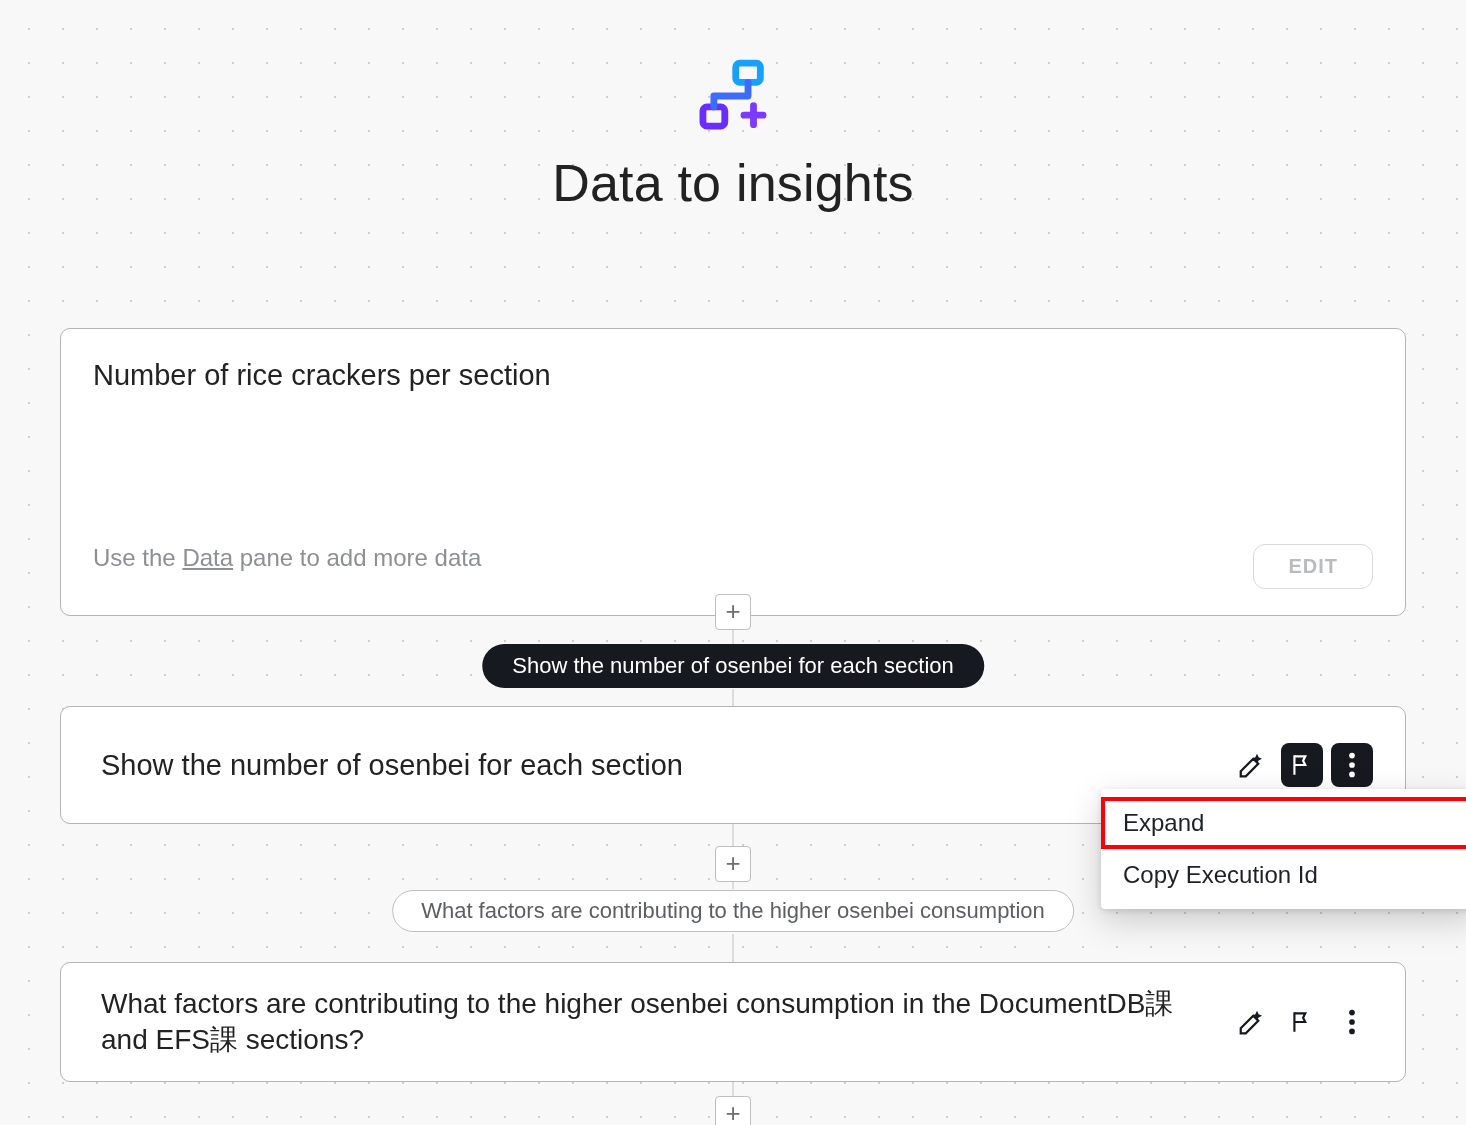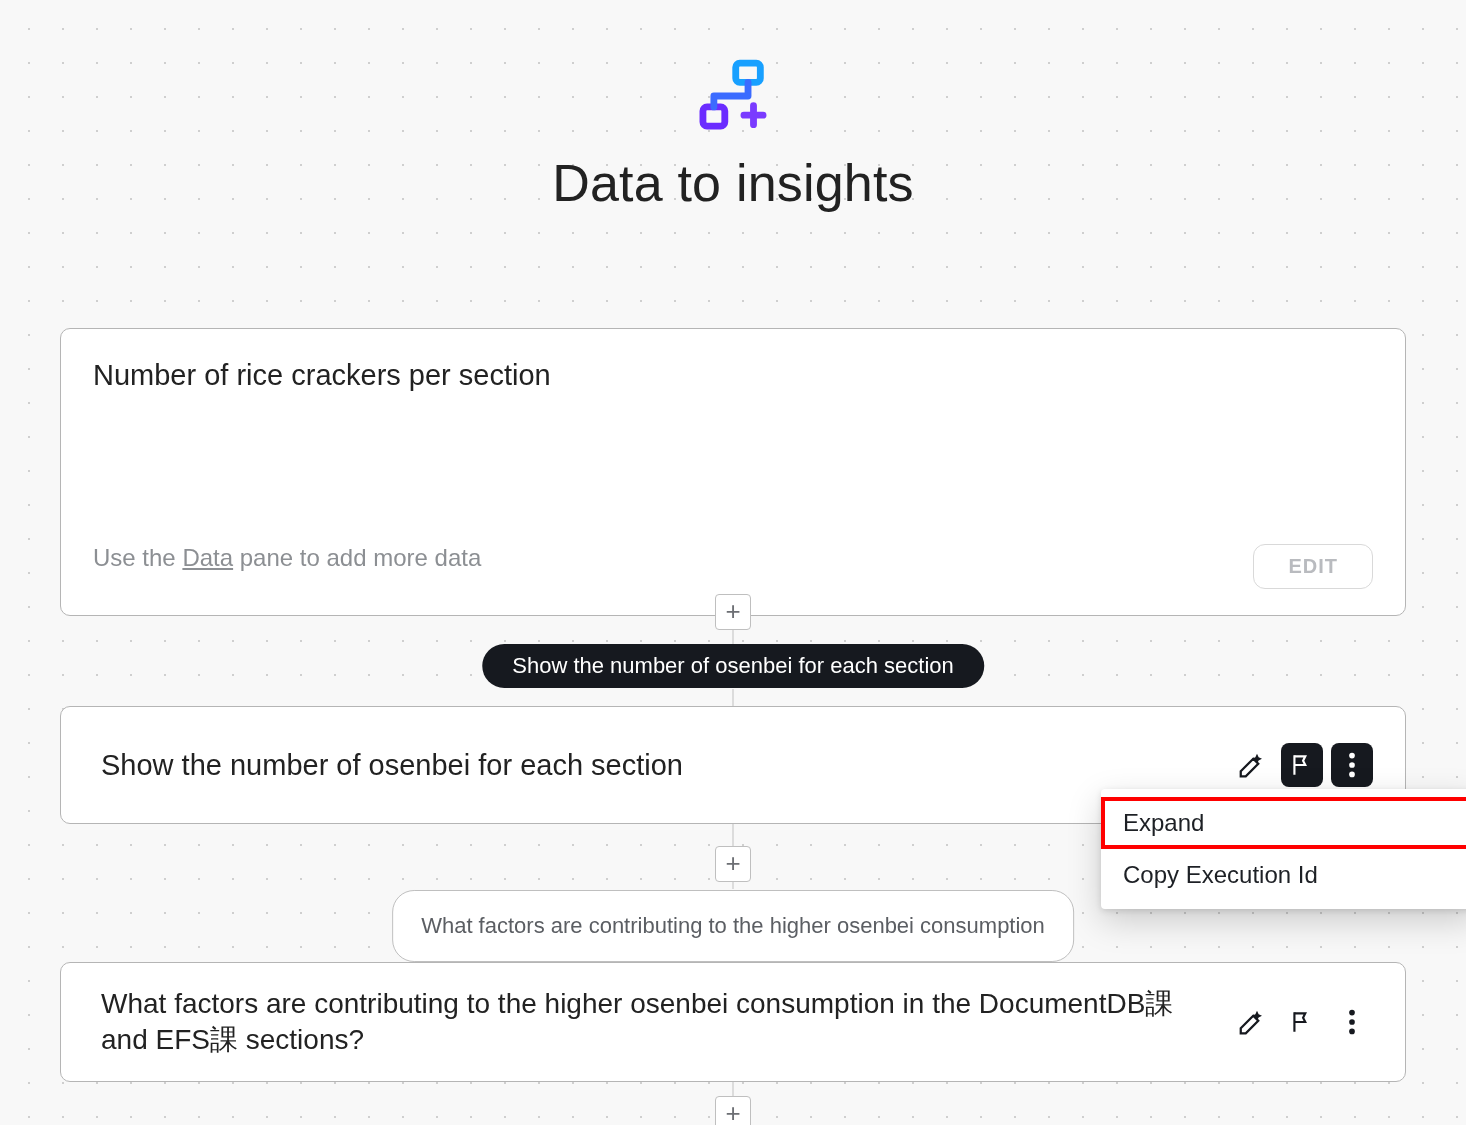--- a/index.html
+++ b/index.html
@@ -167,21 +167,21 @@
     top: 644px;
     background: #16191f;
     color: #fff;
     font-weight: 500;
   }
   .chip-light {
     top: 890px;
     background: #fff;
     color: #5b5e63;
     border: 1.6px solid #bfbfbf;
-    padding: 22px 28px;
+    padding: 7px 28px;
   }
 
   
   .add-btn {
     position: absolute;
     left: 50%;
     transform: translateX(-50%);
     width: 36px;
     height: 36px;
     background: #fff;

